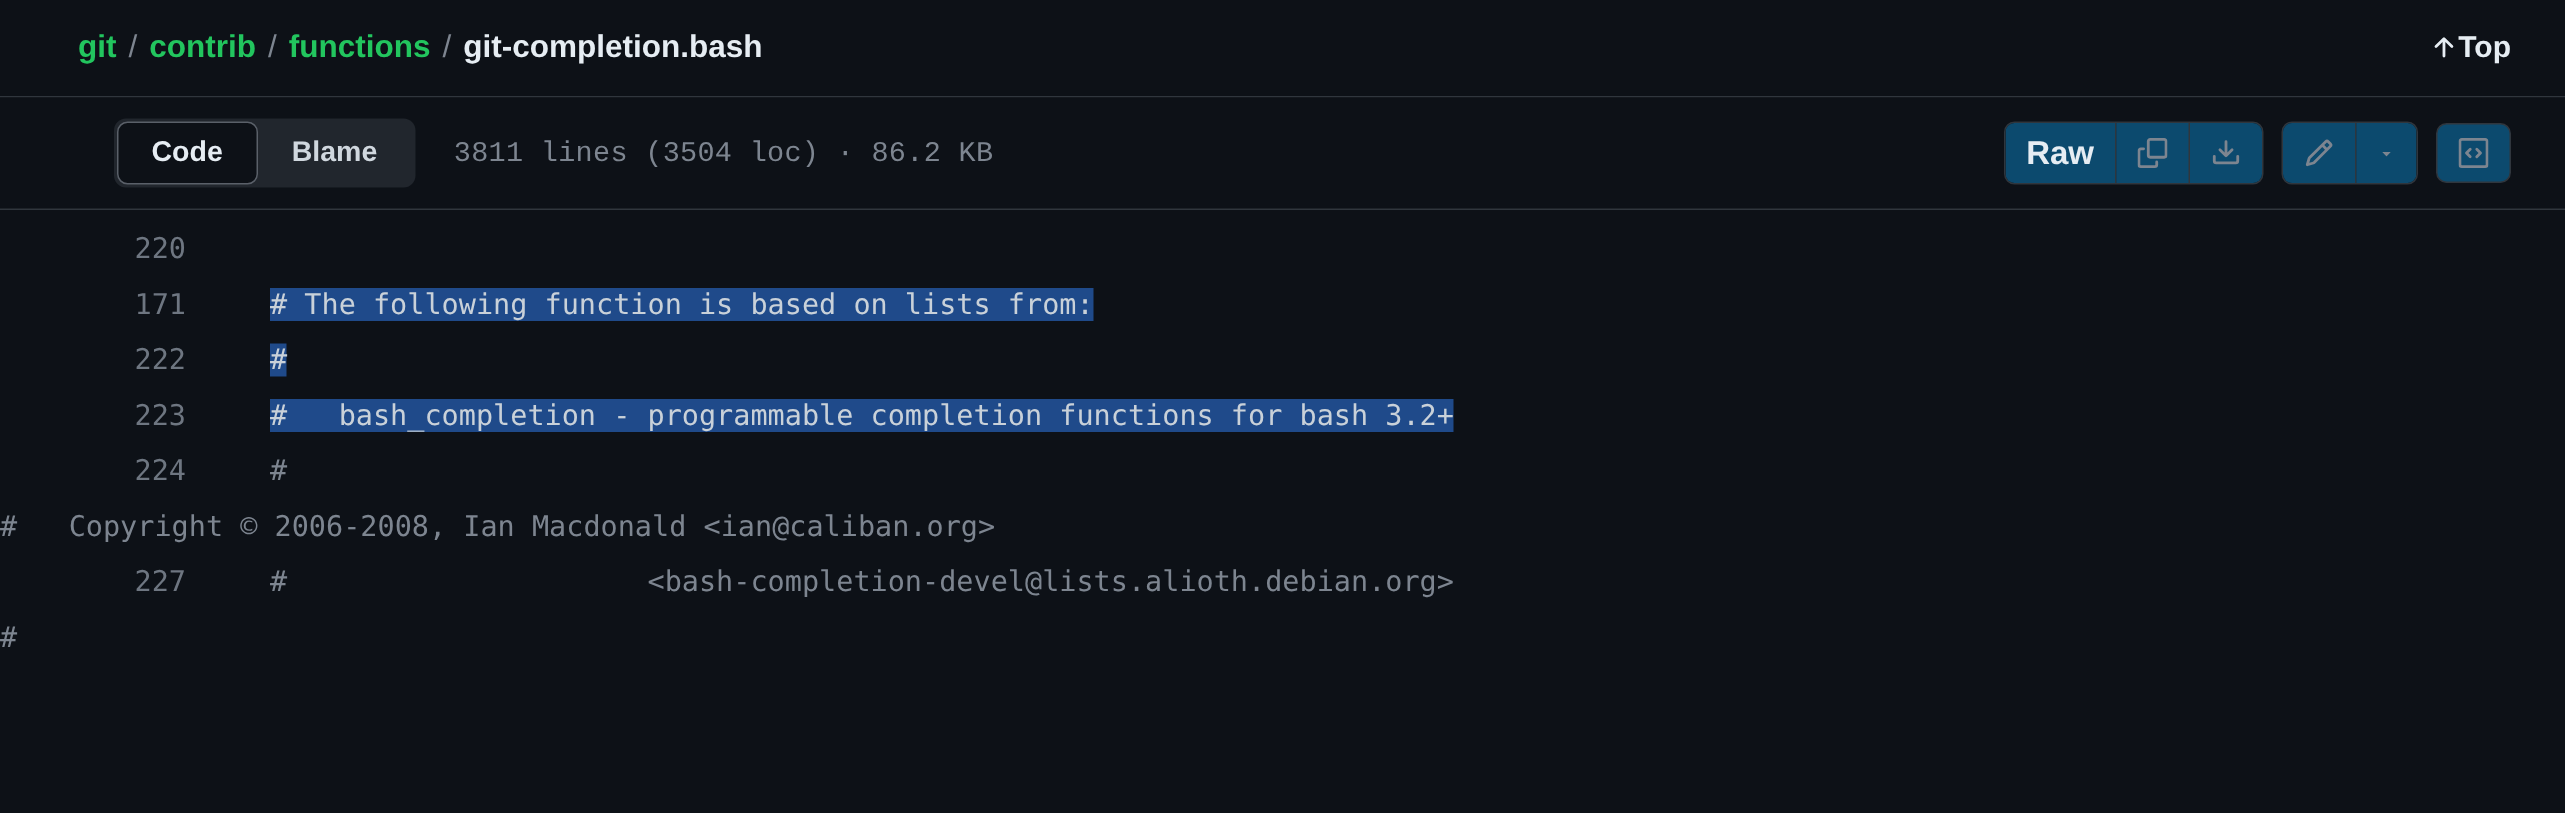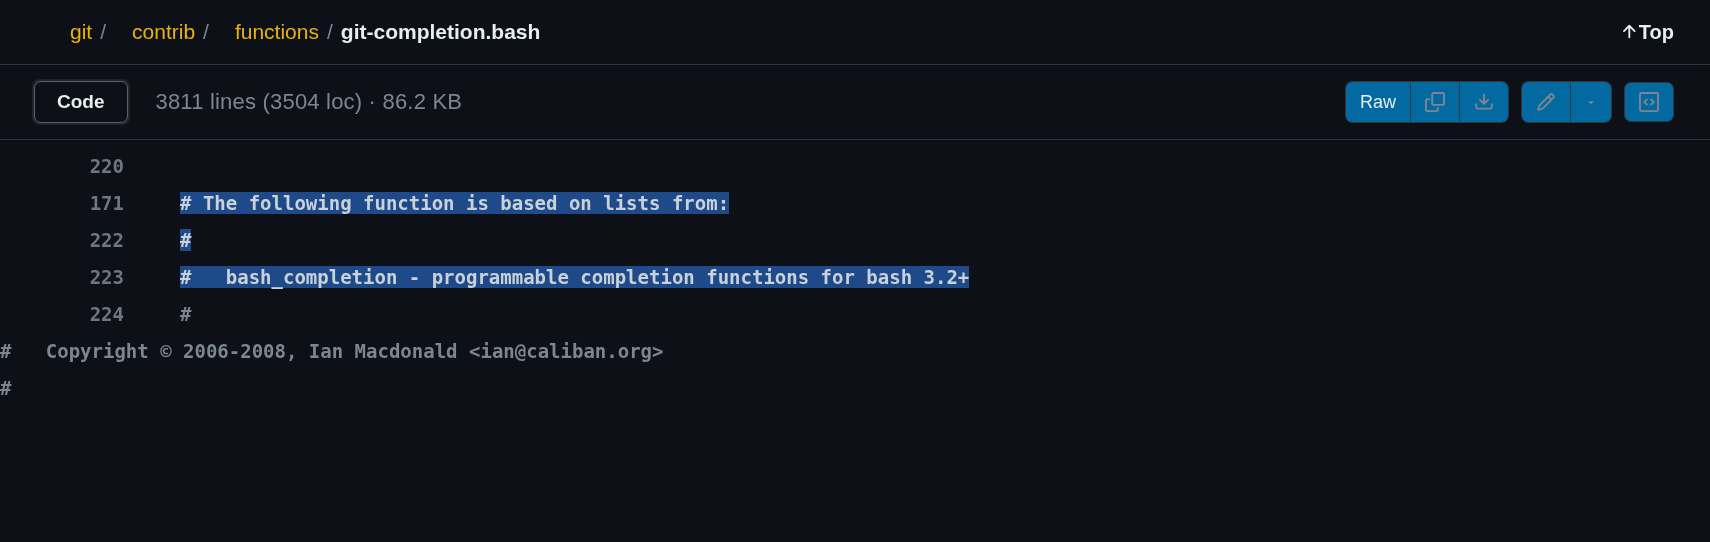--- a/index.html
+++ b/index.html
@@ -19,24 +19,23 @@
       padding: 20px 36px 20px 52px;
       border-bottom: 1px solid #30363d;
     }
     .breadcrumb {
       font-size: 21px;
       display: flex;
       align-items: center;
       gap: 8px;
     }
     .breadcrumb-link {
-      color: #eab308;
-      font-weight: 400;
-      cursor: pointer;
-      margin-left: 18px;
+      color: #22c55e;
+      font-weight: 700;
+      cursor: pointer;
     }
     .breadcrumb-sep {
       color: #7d8590;
     }
     .breadcrumb-current {
       color: #e6edf3;
       font-weight: 600;
       text-align: center;
     }
     .top-link {
@@ -60,82 +59,82 @@
       display: flex;
       align-items: center;
       gap: 0;
     }
     .tab-group {
       display: flex;
       background: #21262d;
       border-radius: 8px;
       padding: 2px;
       margin-right: 26px;
+      margin-left: 44px;
     }
     .tab {
       padding: 9px 22px;
       font-size: 19px;
       font-weight: 600;
       border-radius: 7px;
       cursor: pointer;
       color: #e6edf3;
       border: 1px solid transparent;
     }
     .tab.active {
       background: #0d1117;
       border: 1px solid #5a6069;
     }
     .tab.inactive {
       color: #d0d7de;
     }
     .file-info {
-      font-family: Liberation Sans, sans-serif;
+      font-family: Liberation Mono, monospace;
       color: #7d8590;
-      font-size: 22px;
+      font-size: 19px;
       letter-spacing: 0.2px;
     }
     .toolbar-right {
       display: flex;
       align-items: center;
       gap: 12px;
     }
     .btn-group {
       display: flex;
       border: 1px solid #30363d;
       border-radius: 7px;
       overflow: hidden;
     }
     .btn-group .btn { border-radius: 0; border: none; border-right: 1px solid #30363d; }
     .btn-group .btn:last-child { border-right: none; }
     .btn {
       display: flex;
       align-items: center;
       justify-content: center;
       padding: 8px 14px;
-      background: #0369a1;
+      background: #0c4a6e;
       border: 1px solid #30363d;
       border-radius: 7px;
       cursor: pointer;
-      font-size: 18px;
-      font-weight: 400;
+      font-size: 22px;
+      font-weight: 700;
       color: #e6edf3;
       height: 40px;
       min-width: 40px;
     }
     .btn svg { width: 20px; height: 20px; fill: #7d8590; }
     .code-area {
       font-family: ui-monospace, SFMono-Regular, "SF Mono", Menlo, Consolas, monospace;
       font-size: 19px;
       padding-top: 8px;
     }
     .code-row {
       display: flex;
       align-items: center;
       line-height: 1.95;
-      font-weight: bold;
     }
     .line-num {
       width: 180px;
       text-align: right;
       padding-right: 56px;
       color: #6e7681;
       user-select: none;
       flex-shrink: 0;
     }
     .code-content {
@@ -165,20 +164,21 @@
         <path d="M3.47 7.78a.75.75 0 0 1 0-1.06l4.25-4.25a.75.75 0 0 1 1.06 0l4.25 4.25a.75.75 0 0 1-1.06 1.06L9 4.81v7.44a.75.75 0 0 1-1.5 0V4.81L4.53 7.78a.75.75 0 0 1-1.06 0Z"></path>
       </svg>
     <span>Top</span>
   </div>
 </div>
 
 <div class="toolbar">
   <div class="toolbar-left">
     <div class="tab-group">
       <div class="tab active">Code</div>
+      <div class="tab inactive">Blame</div>
     </div>
     <span class="file-info">3811 lines (3504 loc) · 86.2 KB</span>
   </div>
   <div class="toolbar-right">
     <div class="btn-group">
       <div class="btn">Raw</div>
       <div class="btn">
         <svg viewBox="0 0 16 16">
             <path d="M0 6.75C0 5.784.784 5 1.75 5h1.5a.75.75 0 0 1 0 1.5h-1.5a.25.25 0 0 0-.25.25v7.5c0 .138.112.25.25.25h7.5a.25.25 0 0 0 .25-.25v-1.5a.75.75 0 0 1 1.5 0v1.5A1.75 1.75 0 0 1 9.25 16h-7.5A1.75 1.75 0 0 1 0 14.25Z"></path>
             <path d="M5 1.75C5 .784 5.784 0 6.75 0h7.5C15.216 0 16 .784 16 1.75v7.5A1.75 1.75 0 0 1 14.25 11h-7.5A1.75 1.75 0 0 1 5 9.25Zm1.75-.25a.25.25 0 0 0-.25.25v7.5c0 .138.112.25.25.25h7.5a.25.25 0 0 0 .25-.25v-7.5a.25.25 0 0 0-.25-.25Z"></path>
@@ -229,15 +229,19 @@
       <div class="code-content"><span class="hl">#   bash_completion - programmable completion functions for bash 3.2+</span></div>
     </div>
     <div class="code-row">
       <div class="line-num">224</div>
       <div class="code-content">#</div>
     </div>
     <div class="code-row">
       <div class="code-content">#   Copyright © 2006-2008, Ian Macdonald &lt;ian@caliban.org&gt;</div>
     </div>
     <div class="code-row">
+      <div class="line-num">227</div>
+      <div class="code-content">#                     &lt;bash-completion-devel@lists.alioth.debian.org&gt;</div>
+    </div>
+    <div class="code-row">
       <div class="code-content">#</div>
     </div>
   </div>
 
 </body></html>

